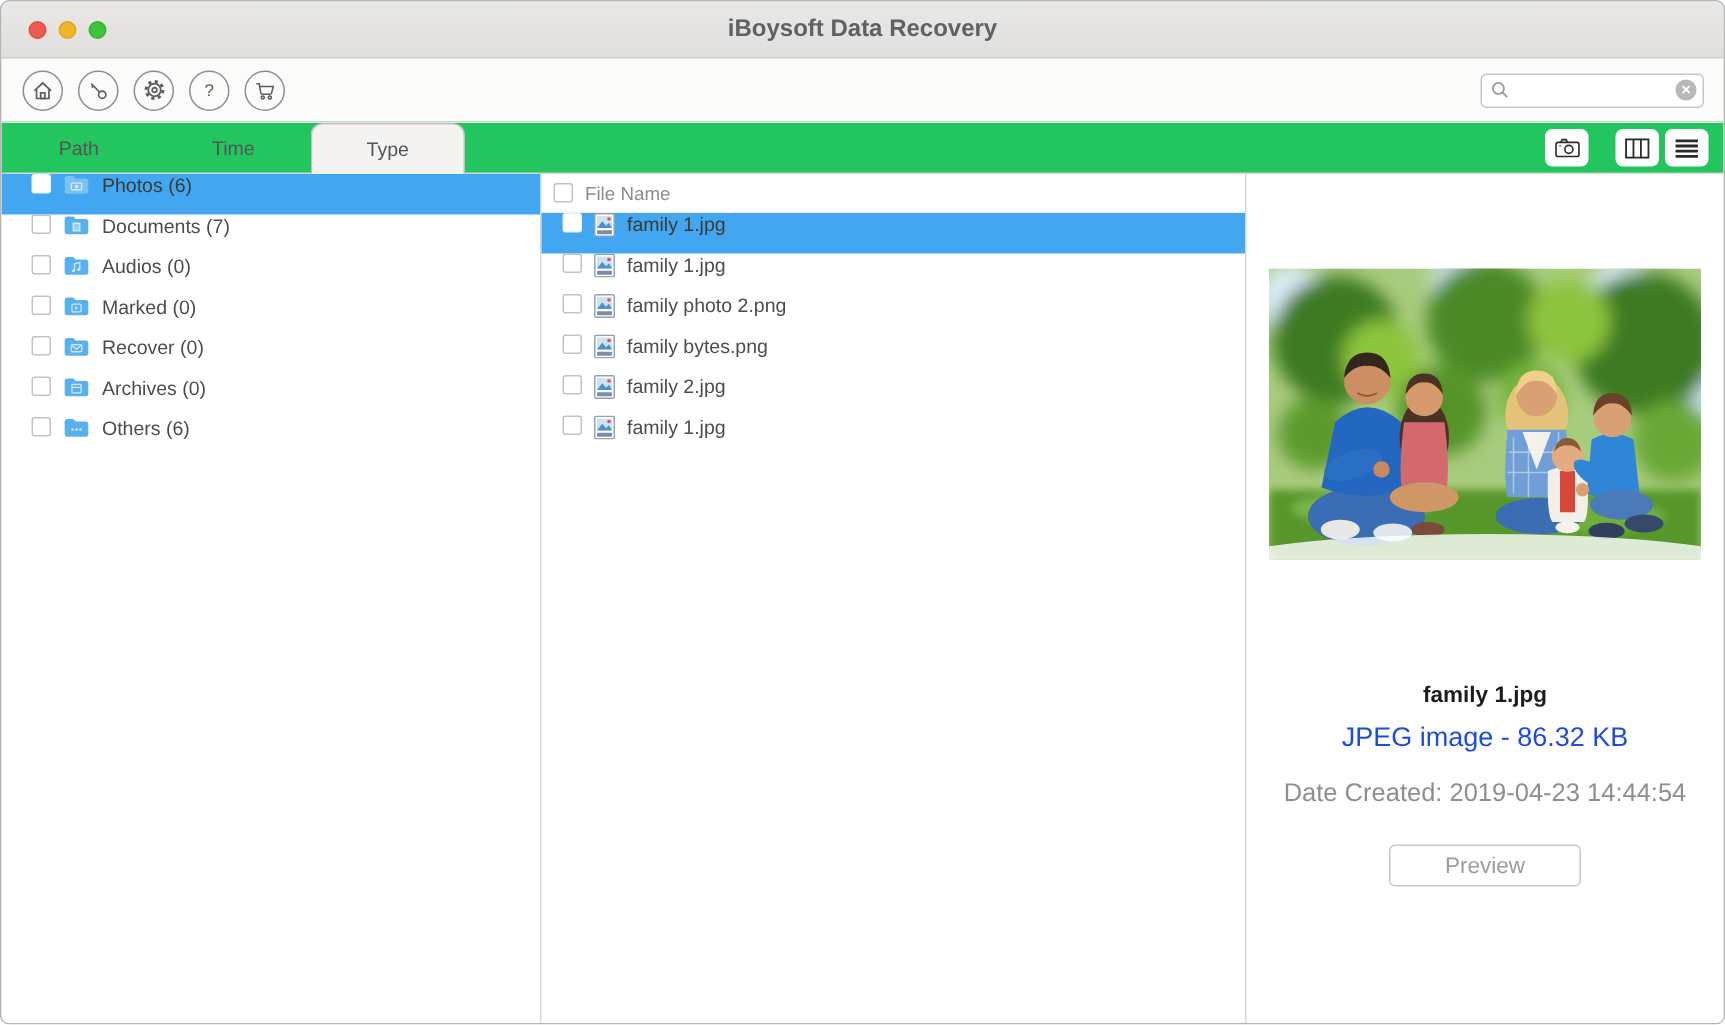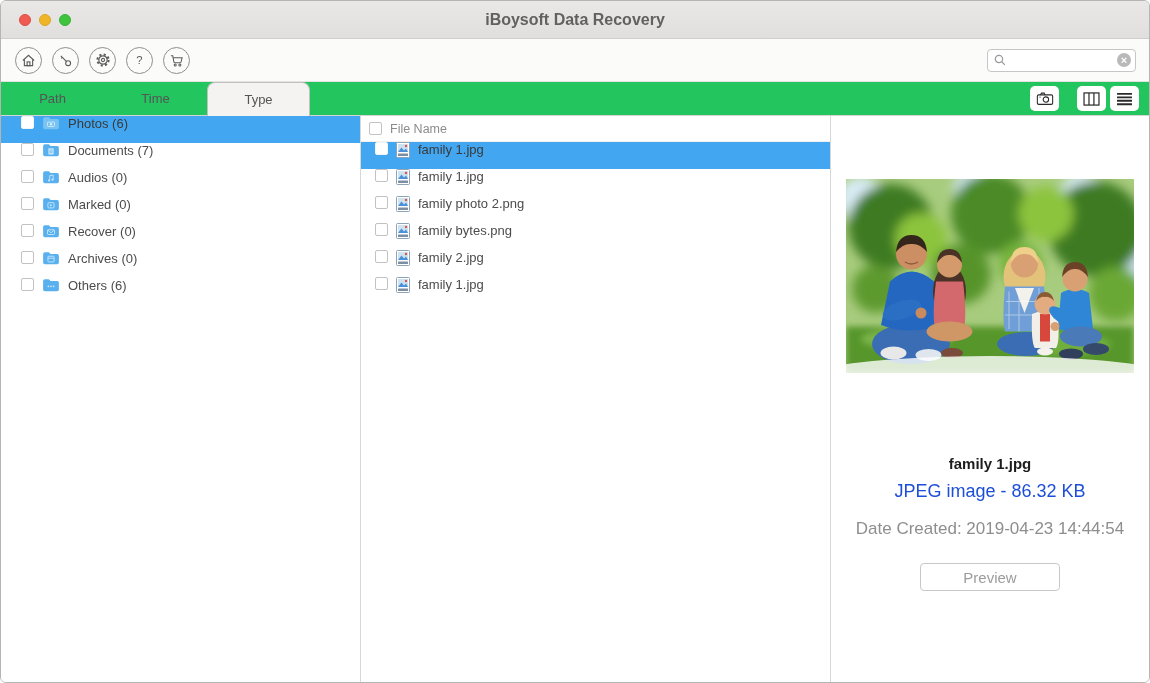--- a/index.html
+++ b/index.html
@@ -47,21 +47,21 @@
   .cb { width:13px; height:13px; background:#fff; border:1px solid #c2c2c2; border-radius:2px; flex:0 0 auto; }
   .sel .cb { border-color:#eef5fb; }
   .fheader { height:26px; display:flex; align-items:center; gap:8px; padding-left:8px; font-size:12.5px; color:#8c8c8c; border-bottom:1px solid #f0f0ee; }
   .ficon, .foldico { flex:0 0 auto; display:block; }
 
   
   .photo { margin-top:63px; width:288px; height:194px; display:block; }
   .pv-name { margin-top:82px; font-size:15px; font-weight:bold; color:#1d1d1d; }
   .pv-meta { margin-top:9px; font-size:18px; color:#1d4ed8; }
   .pv-meta2 { margin-top:17px; font-size:17px; color:#8e8e8e; }
-  .pv-btn { margin-top:24px; width:140px; height:28px; background:#fff; border:1px solid #c8c8c8; border-radius:4px; color:#9c9c9c; font-size:15px; font-family:"Liberation Sans",sans-serif; }
+  .pv-btn { margin-top:24px; width:128px; height:28px; background:#fff; border:1px solid #c8c8c8; border-radius:4px; color:#9c9c9c; font-size:15px; font-family:"Liberation Sans",sans-serif; }
 
   
   .footer { height:78px; flex:0 0 auto; border-top:1px solid #dbdbd9; background:linear-gradient(180deg,#fcfcfa 0%,#f6f6f4 80%,#e6e5e3 100%); display:flex; align-items:center; justify-content:space-between; padding:0 26px 0 22px; }
   .status { font-size:13px; color:#9b9b9b; }
   .recover-btn { width:110px; height:33px; background:#42a7f0; border:none; border-radius:5px; color:#fff; font-size:15px; font-family:"Liberation Sans",sans-serif; }
 </style>
 </head>
 <body>
 
 <div class="window">

